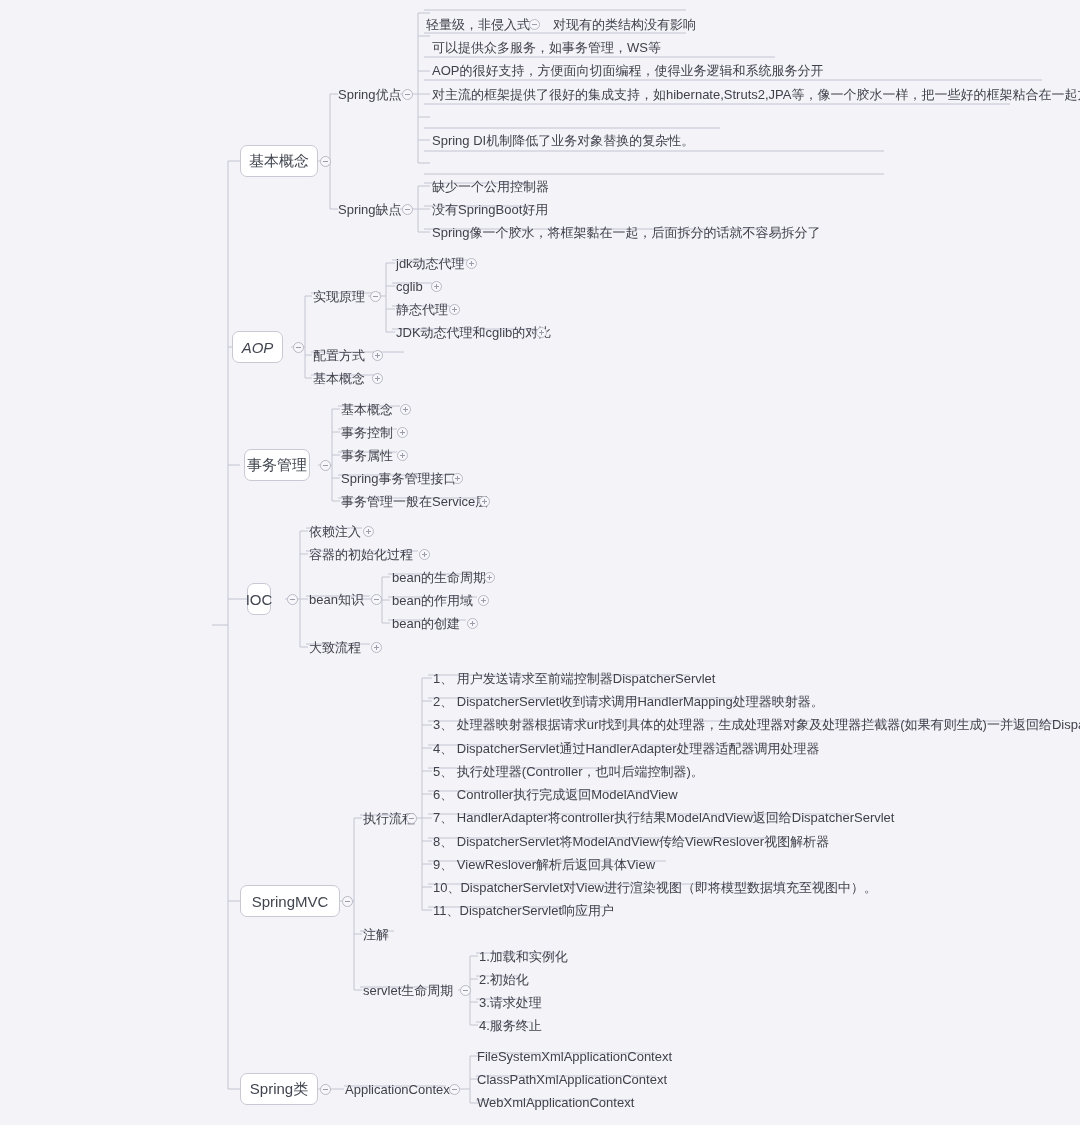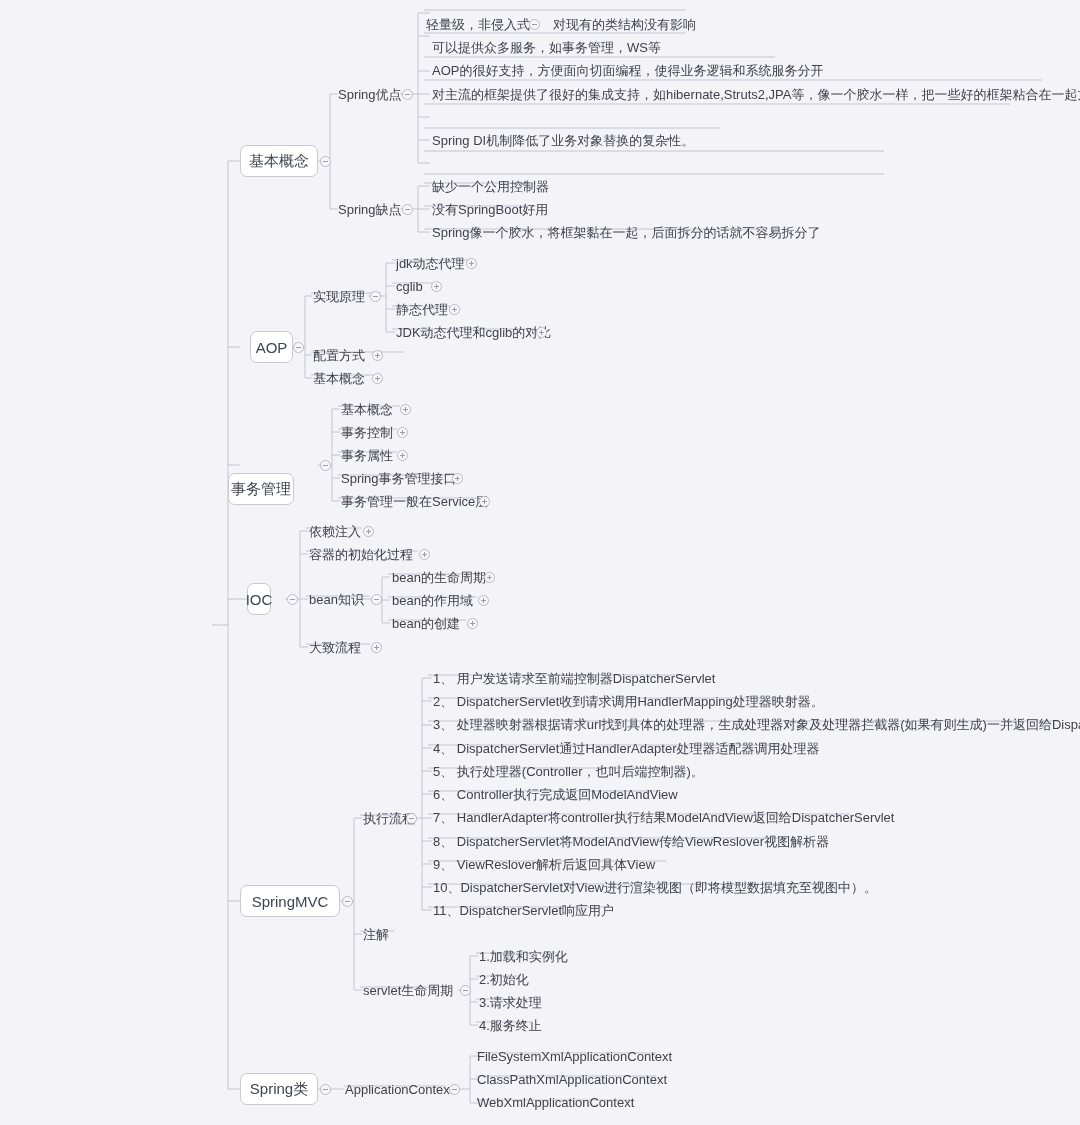--- a/index.html
+++ b/index.html
@@ -248,22 +248,22 @@
       <path d="M470,1079 H478"></path>
       <path d="M470,1103 H478"></path>
       <path d="M476,1053 H656"></path>
       <path d="M476,1076 H656"></path>
       <path d="M476,1100 H632"></path>
     </g>
   </svg>
 
 
   <div class="l1-node" style="left:240px; top:145px; width:78px; height:32px;">基本概念</div>
-  <div class="l1-node" style="left:250px; top:331px; width:43px; height:32px;">AOP</div>
-  <div class="l1-node" style="left:228px; top:449px; width:66px; height:32px;margin-top:24px;">事务管理</div>
+  <div class="l1-node" style="left:232px; top:331px; width:51px; height:32px;font-style:italic;">AOP</div>
+  <div class="l1-node" style="left:244px; top:449px; width:66px; height:32px;">事务管理</div>
   <div class="l1-node" style="left:247px; top:583px; width:24px; height:32px;">IOC</div>
   <div class="l1-node" style="left:240px; top:885px; width:100px; height:32px;">SpringMVC</div>
   <div class="l1-node" style="left:240px; top:1073px; width:78px; height:32px;">Spring类</div>
 
   <div class="badge" style="left:320px; top:156px;"></div>
   <div class="badge" style="left:293px; top:342px;"></div>
   <div class="badge" style="left:320px; top:460px;"></div>
   <div class="badge" style="left:287px; top:594px;"></div>
   <div class="badge" style="left:342px; top:896px;"></div>
   <div class="badge" style="left:320px; top:1084px;"></div>

